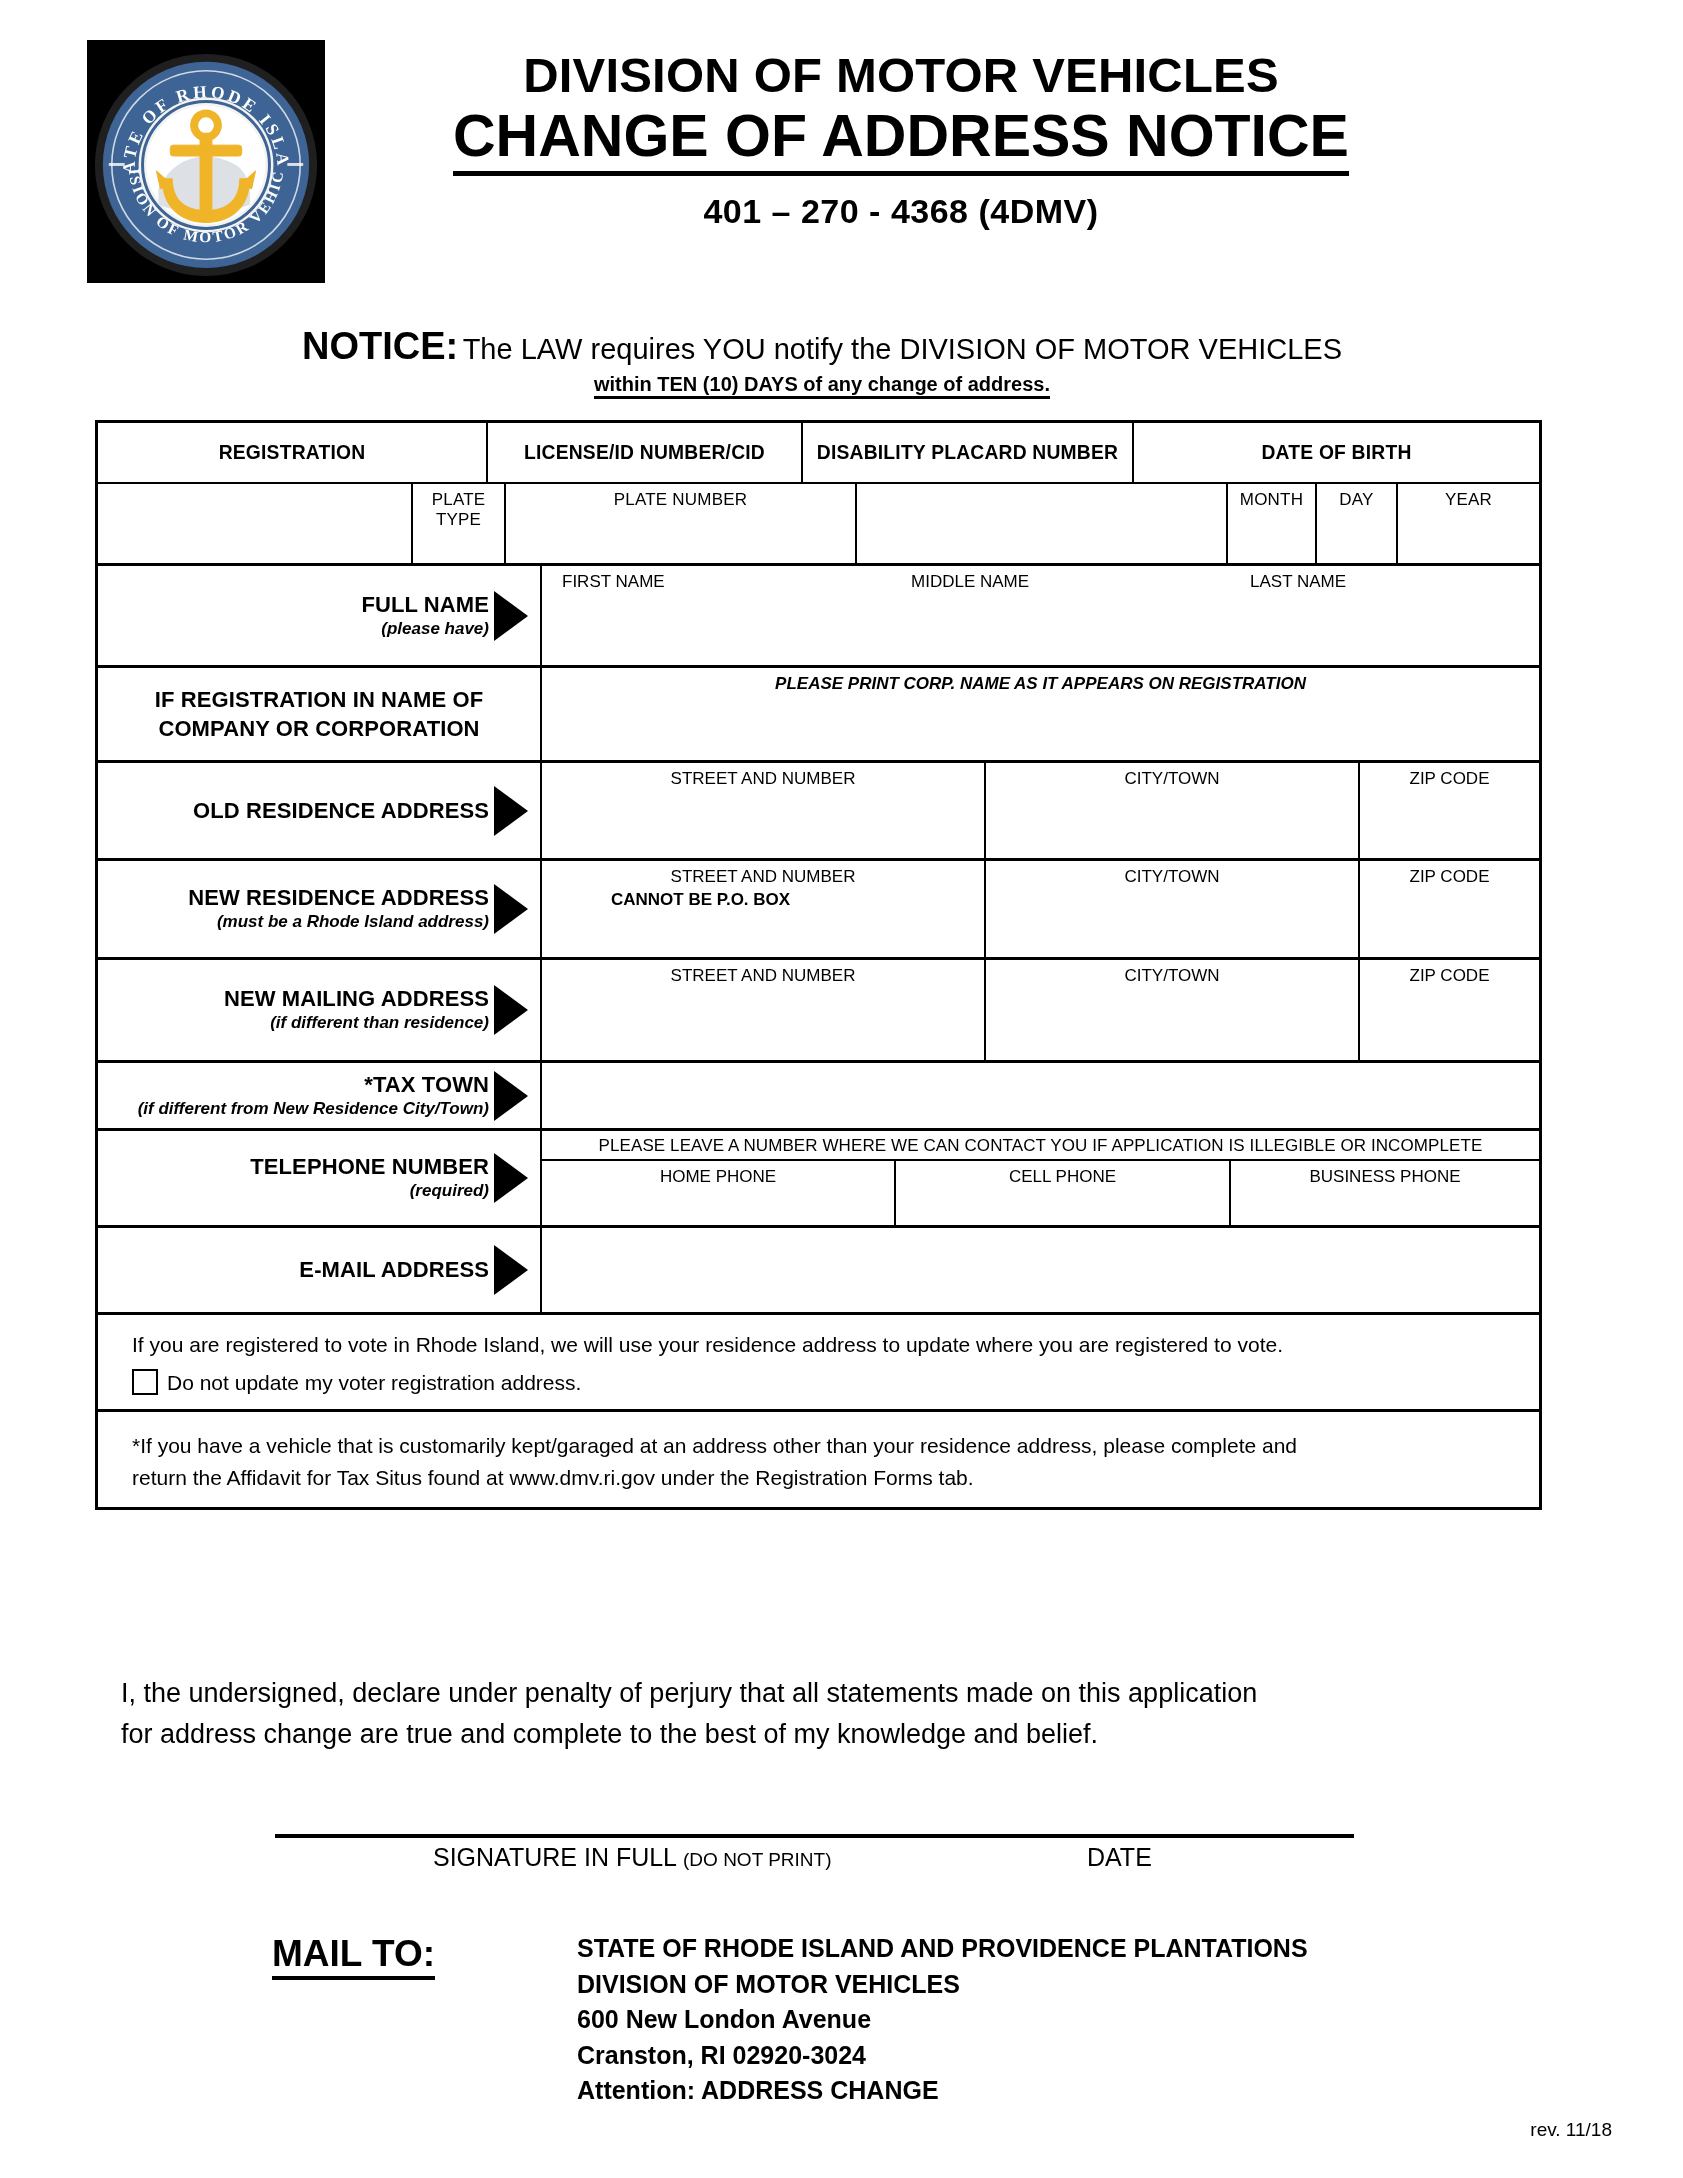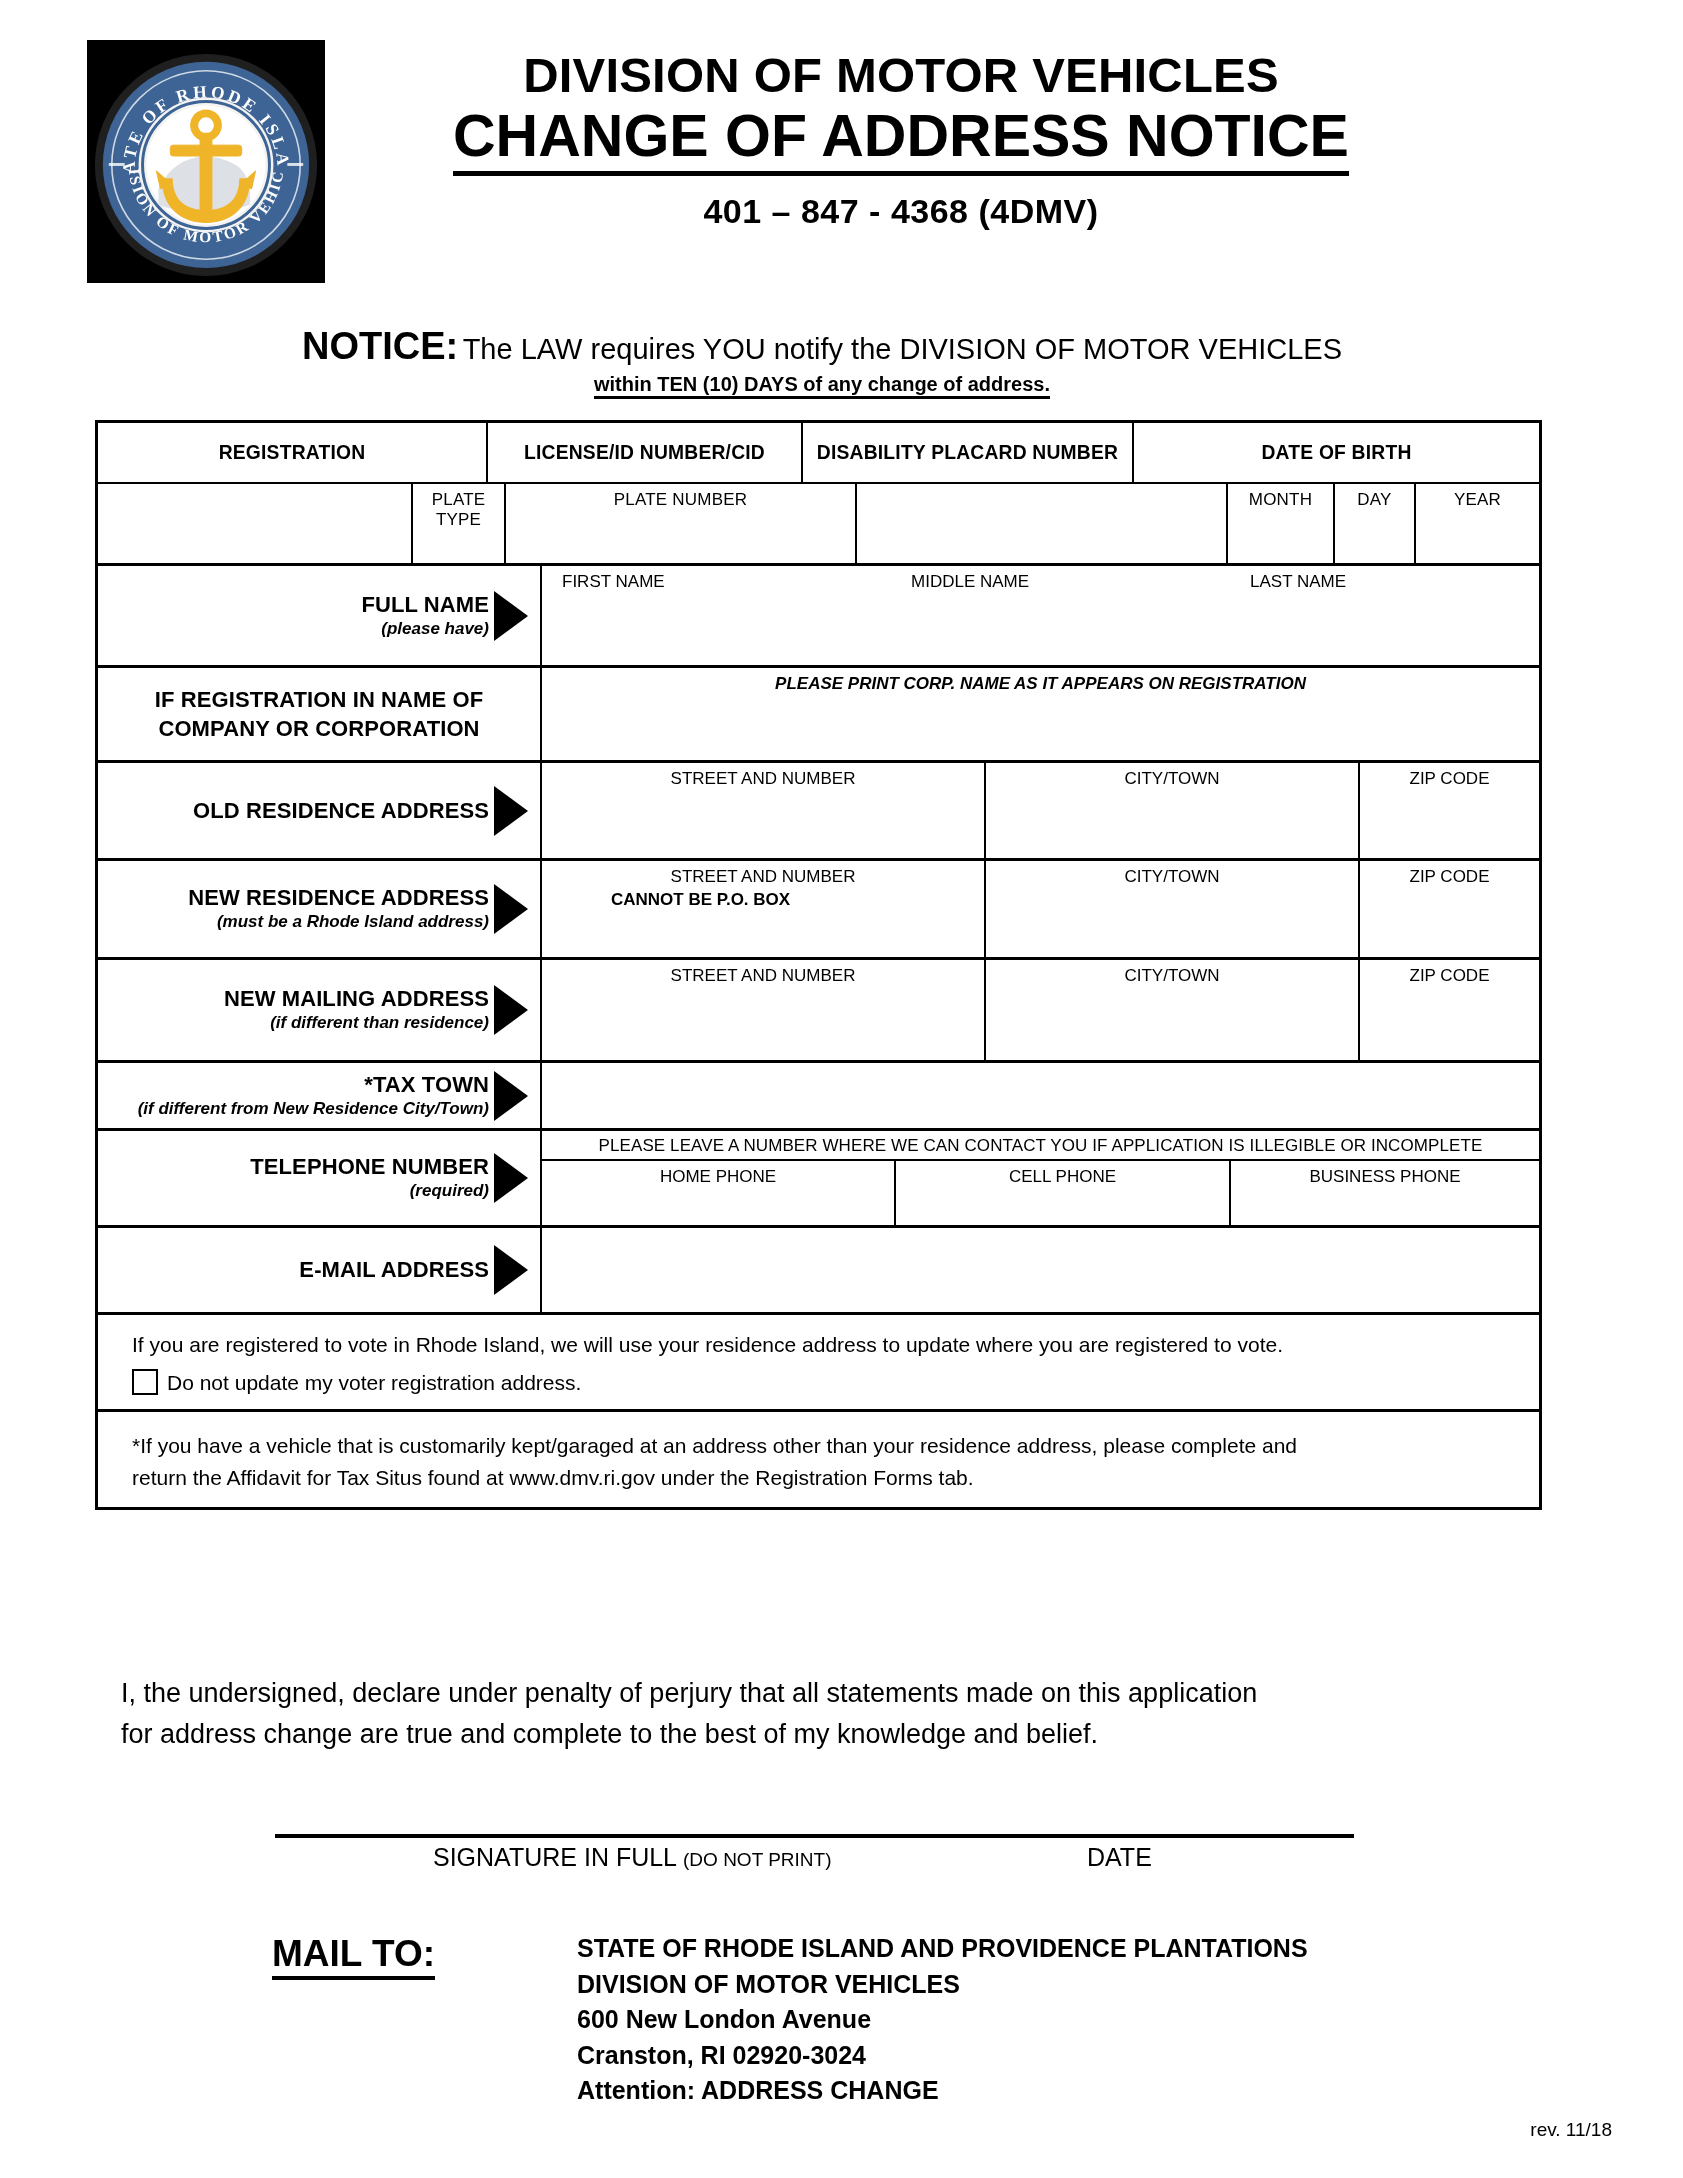--- a/index.html
+++ b/index.html
@@ -303,21 +303,21 @@
         </text>
 
         <rect x="22" y="124" width="16" height="3" fill="#ffffff" opacity="0.8"></rect>
         <rect x="202" y="124" width="16" height="3" fill="#ffffff" opacity="0.8"></rect>
       </svg>
     </div>
 
     <div class="header-text">
       <div class="h-line1">DIVISION OF MOTOR VEHICLES</div>
       <div class="h-line2">CHANGE OF ADDRESS NOTICE</div>
-      <div class="h-line3">401 – 847 - 4368 (4DMV)</div>
+      <div class="h-line3">401 – 270 - 4368 (4DMV)</div>
     </div>
   </div>
 
   <div class="notice">
     <div class="notice-row1">
       <span class="notice-strong">NOTICE:</span>
       <span class="notice-rest">The LAW requires YOU notify the DIVISION OF MOTOR VEHICLES</span>
     </div>
     <div class="notice-row2">within TEN (10) DAYS of any change of address.</div>
   </div>
@@ -347,21 +347,21 @@
             <div class="sub-label" style="padding-top:6px;">PLATE TYPE</div>
           </div>
           <div class="subcol last" style="flex:1;">
             <div class="sub-label" style="padding-top:6px;">PLATE NUMBER</div>
           </div>
         </div>
       </div>
       <div class="cell" style="width:371px;"></div>
       <div class="cell last" style="flex:1;padding:0;display:block;">
         <div class="subcols" style="height:100%;">
-          <div class="subcol" style="width:107px;">
+          <div class="subcol" style="width:89px;">
             <div class="sub-label" style="padding-top:6px;">MONTH</div>
           </div>
           <div class="subcol" style="width:81px;">
             <div class="sub-label" style="padding-top:6px;">DAY</div>
           </div>
           <div class="subcol last" style="flex:1;">
             <div class="sub-label" style="padding-top:6px;">YEAR</div>
           </div>
         </div>
       </div>

